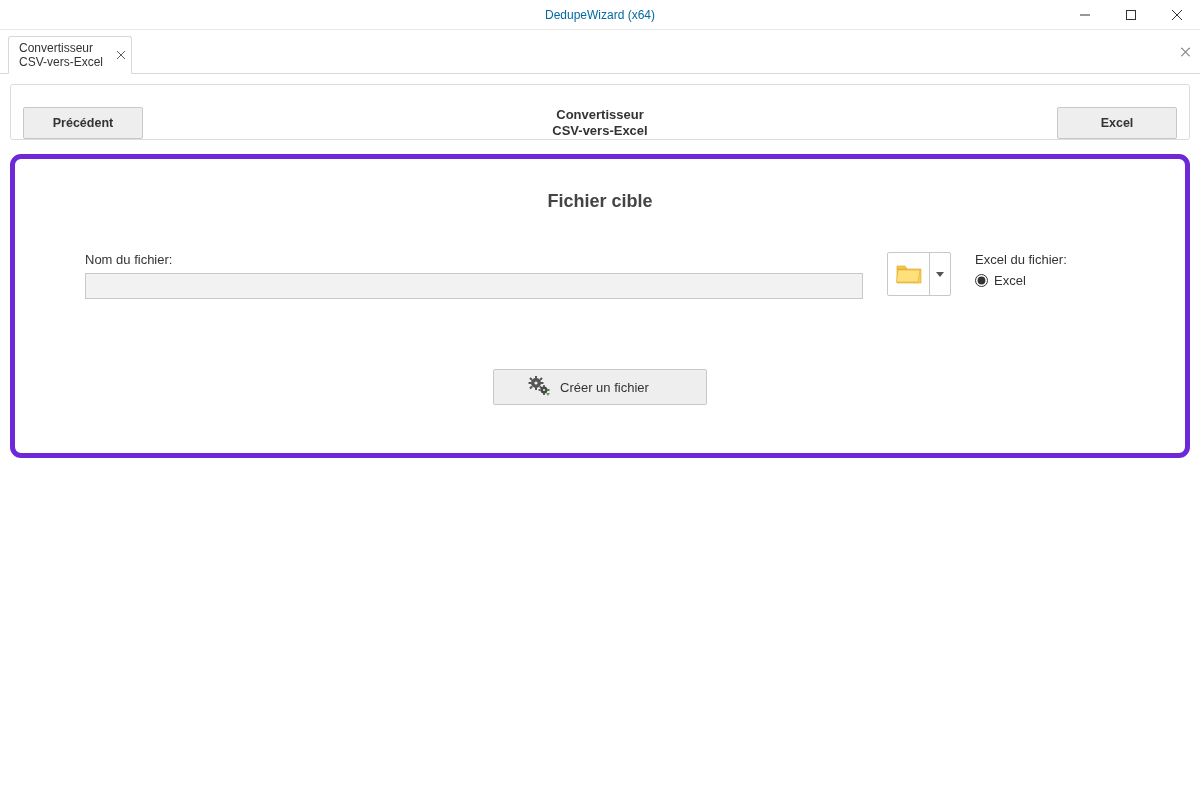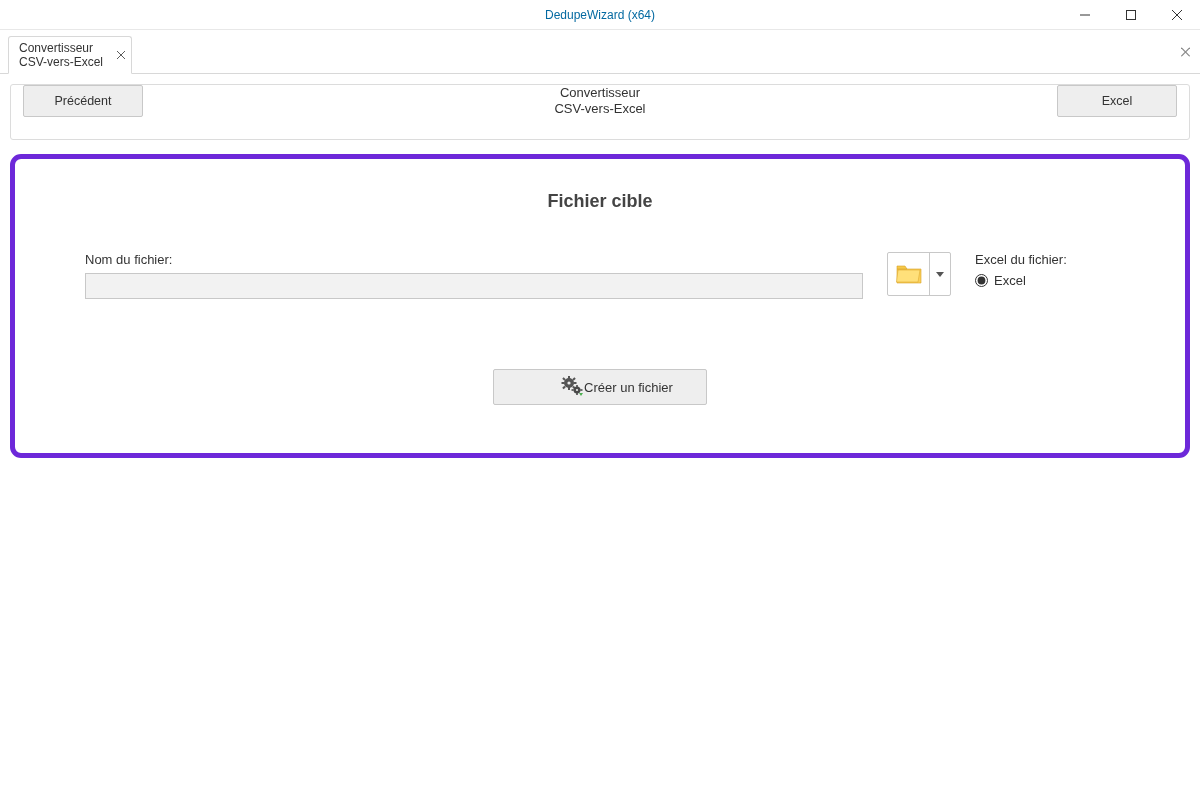--- a/index.html
+++ b/index.html
@@ -75,23 +75,24 @@
 
   
   .content-outer {
     padding: 10px;
   }
   .header-panel {
     border: 1px solid #dcdcdc;
     border-radius: 3px;
     height: 56px;
     display: flex;
-    align-items: flex-start;
+    align-items: flex-end;
     padding: 0 12px;
     margin-bottom: 14px;
+    font-weight: bold;
   }
   .std-button {
     background: #eeeeee;
     border: 1px solid #c8c8c8;
     font-size: 12.5px;
     color: #333;
     height: 32px;
     min-width: 120px;
     display: flex;
     align-items: center;
@@ -177,22 +178,22 @@
     justify-content: center;
     margin-top: 70px;
   }
   .create-btn {
     background: #eeeeee;
     border: 1px solid #c8c8c8;
     height: 36px;
     width: 214px;
     display: flex;
     align-items: center;
-    justify-content: center;
-    gap: 1px;
+    justify-content: flex-start;
+    gap: 10px;
     font-size: 13px;
     color: #333;
     border-radius: 2px;
     padding-left: 34px;
   }
 </style>
 </head>
 <body>
 
 <div class="titlebar">

